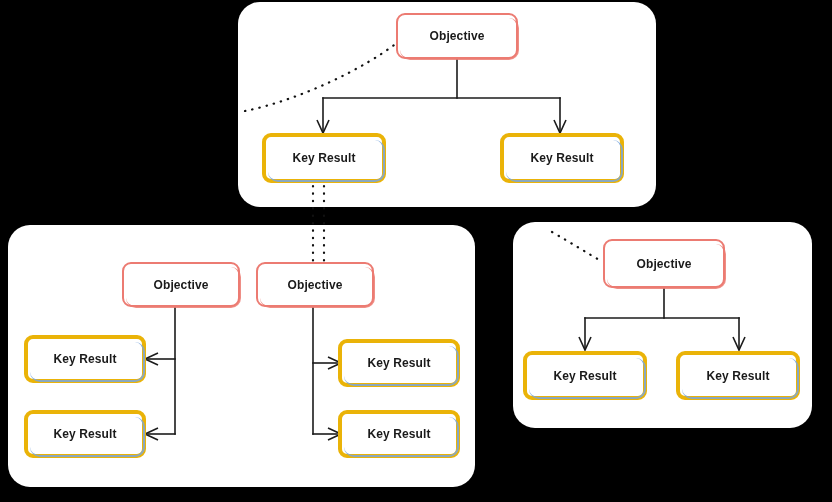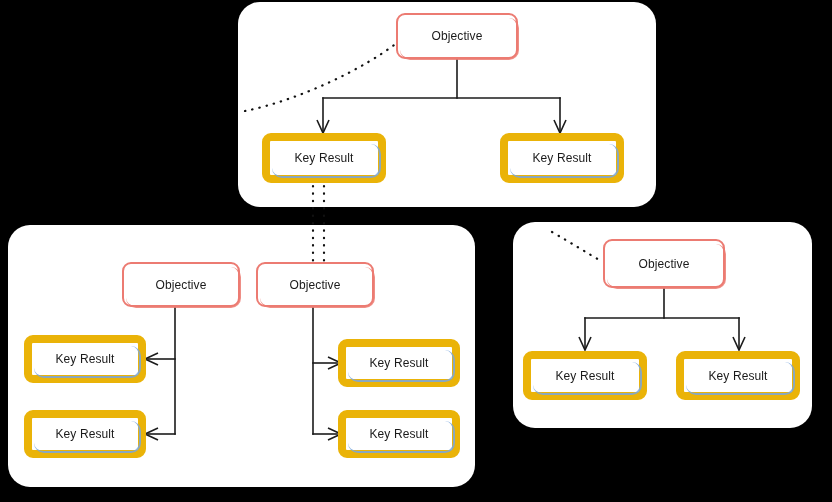--- a/index.html
+++ b/index.html
@@ -26,30 +26,31 @@
     border-radius: 9px;
     display: flex;
     align-items: center;
     justify-content: center;
     box-sizing: border-box;
     color: #1a1a1a;
     font-size: 12px;
     line-height: 1;
     letter-spacing: 0.1px;
     z-index: 5;
+    font-weight: bold;
   }
   .node .label {
     pointer-events: none;
     white-space: nowrap;
   }
   .node-objective {
     border: 2px solid #ec7b72;
   }
   .node-keyresult {
-    border: 8px solid #eab308;
+    border: 4px solid #eab308;
   }
   
   .node::after {
     content: "";
     position: absolute;
     left: 2px;
     top: 3px;
     right: -3px;
     bottom: -3px;
     border-radius: 10px;

